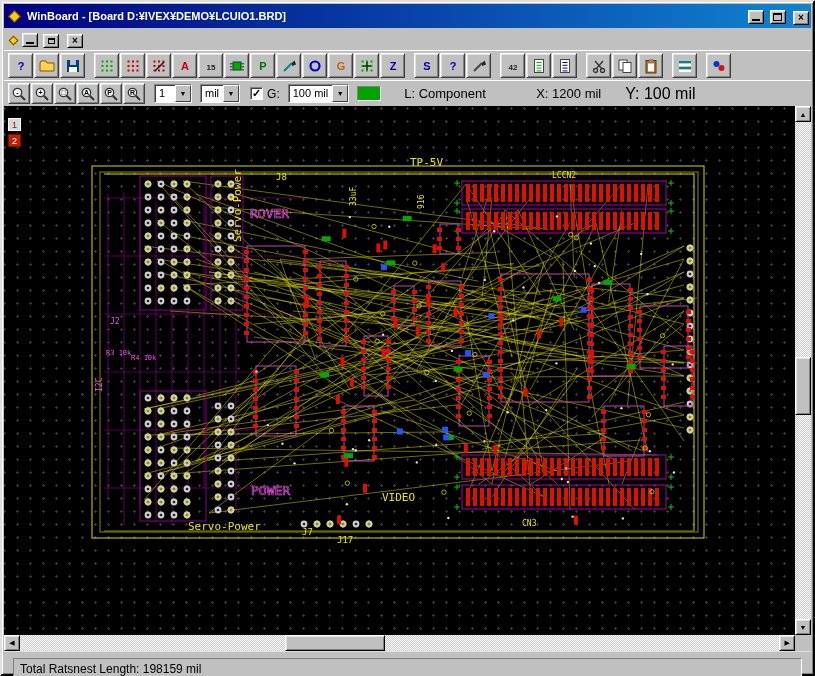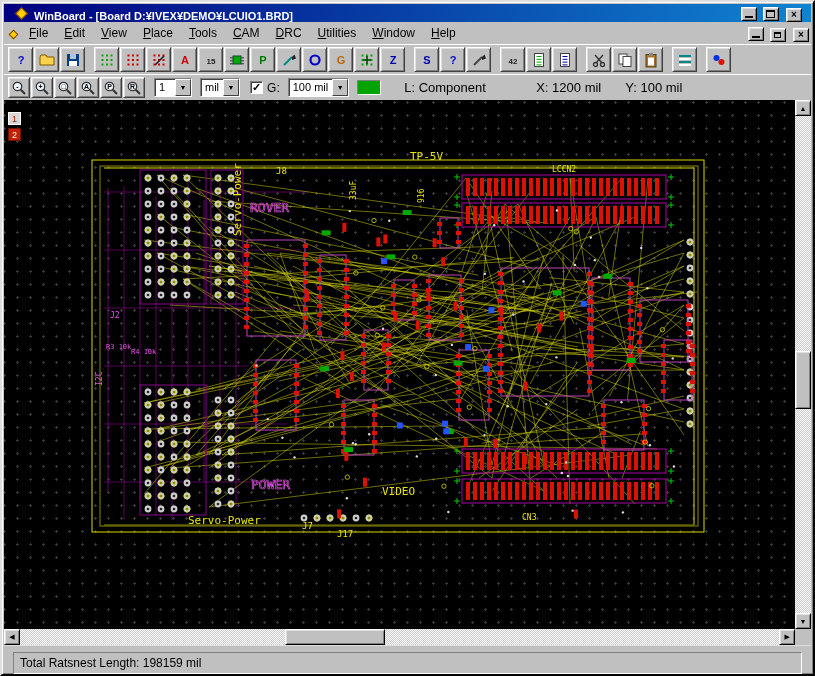--- a/index.html
+++ b/index.html
@@ -2,22 +2,22 @@
 <html><head>
 <meta charset="utf-8">
 <style>
   *{box-sizing:border-box;margin:0;padding:0}
   html,body{width:815px;height:676px;overflow:hidden}
   body{font-family:"Liberation Sans",sans-serif;background:#808080}
   .window{position:relative;width:815px;height:676px;background:#c0c0c0;
     border:2px solid;border-color:#dfdfdf #000 #000 #dfdfdf;
     box-shadow:inset 1px 1px 0 #fff, inset -1px -1px 0 #808080}
   
-  .titlebar{height:18px;margin:2px 2px 0;background:linear-gradient(90deg,#000080,#1084d0);
-    display:flex;align-items:flex-end;padding:0 9px;color:#fff}
+  .titlebar{height:24px;margin:2px 2px 0;background:linear-gradient(90deg,#000080,#1084d0);
+    display:flex;align-items:center;padding:0 2px;color:#fff}
   .title-text{font-size:11px;font-weight:bold;margin-left:4px;flex:1;white-space:nowrap;overflow:hidden}
   .diamond{display:inline-block;width:9px;height:9px;background:#ffcf00;border:1px solid #7a3c00;transform:rotate(45deg);margin:0 4px}
   .diamond.small{width:7px;height:7px}
   .cap{width:16px;height:14px;background:#c0c0c0;border:1px solid;border-color:#fff #000 #000 #fff;
     box-shadow:inset 1px 1px 0 #dfdfdf, inset -1px -1px 0 #808080;
     display:inline-flex;align-items:center;justify-content:center;padding:0;margin-left:1px;color:#000;font-weight:bold;font-size:10px;line-height:10px}
   .cap.close{margin-left:3px}
   .glyph-min{width:8px;height:2px;background:#000;margin-top:7px}
   .glyph-max{width:9px;height:8px;border:1px solid #000;border-top-width:2px}
   .glyph-restore{width:7px;height:6px;border:1px solid #000;border-top-width:2px}
@@ -43,21 +43,21 @@
     border:1px solid;border-color:#808080 #fff #fff #808080;box-shadow:inset 1px 1px 0 #404040}
   .combo .val{min-width:20px;padding:2px 4px;font-size:11px;white-space:nowrap}
   .combo .arrowbtn{width:16px;background:#c0c0c0;border:1px solid;border-color:#fff #404040 #404040 #fff;
     font-size:7px;display:flex;align-items:center;justify-content:center;color:#000}
   .gridchk{display:flex;align-items:center;gap:4px;margin-left:10px;font-size:12px}
   .checkbox{width:13px;height:13px;background:#fff;border:1px solid;border-color:#808080 #fff #fff #808080;
     box-shadow:inset 1px 1px 0 #404040;font-size:11px;line-height:11px;text-align:center;font-weight:bold;color:#000}
   .swatch{width:24px;height:15px;margin-left:8px;border:1px solid;border-color:#808080 #fff #fff #808080}
   .layer-label{margin-left:23px;font-size:13px;width:122px;white-space:nowrap}
   .coord-x{margin-left:10px;font-size:13px;white-space:nowrap}
-  .coord-y{margin-left:24px;font-size:13px;white-space:nowrap}
+  .coord-y{margin-left:24px;font-size:16px;white-space:nowrap}
   
   .workarea{position:relative;height:529px;margin:0 2px;background:#c0c0c0}
   .canvas{position:absolute;left:0;top:0;width:795px;height:529px;background:#000;overflow:hidden;
     background-image:radial-gradient(circle,#3a3a3a 1px,transparent 1.4px);
     background-size:13px 13px;background-position:7px 9px}
   #board-svg{position:absolute;left:0;top:0}
   .sheet-tab{position:absolute;width:13px;height:13px;font-size:9px;line-height:12px;text-align:center}
   .t1{left:4px;top:12px;background:#d8d8d8;color:#a02000;border:1px solid #fff}
   .t2{left:4px;top:28px;background:#c22000;color:#fff;border:1px solid #701000}
   .checker{background:repeating-conic-gradient(#ffffff 0% 25%, #c8c8c8 0% 50%) 0 0/2px 2px}
@@ -93,32 +93,20 @@
         </button>
       <button class="cap">
           <span class="glyph-max"></span>
         </button>
       <button class="cap close">×</button>
     </span>
   </div>
 
   <div class="menubar">
     <span><span class="diamond small"></span></span>
-    <div class="menu-items">
-        <div class="menu-item">File</div>
-        <div class="menu-item">Edit</div>
-        <div class="menu-item">View</div>
-        <div class="menu-item">Place</div>
-        <div class="menu-item">Tools</div>
-        <div class="menu-item">CAM</div>
-        <div class="menu-item">DRC</div>
-        <div class="menu-item">Utilities</div>
-        <div class="menu-item">Window</div>
-        <div class="menu-item">Help</div>
-      </div>
     <span>
       <button class="cap">
           <span class="glyph-min"></span>
         </button>
       <button class="cap">
           <span class="glyph-restore"></span>
         </button>
       <button class="cap close">×</button>
     </span>
   </div>

